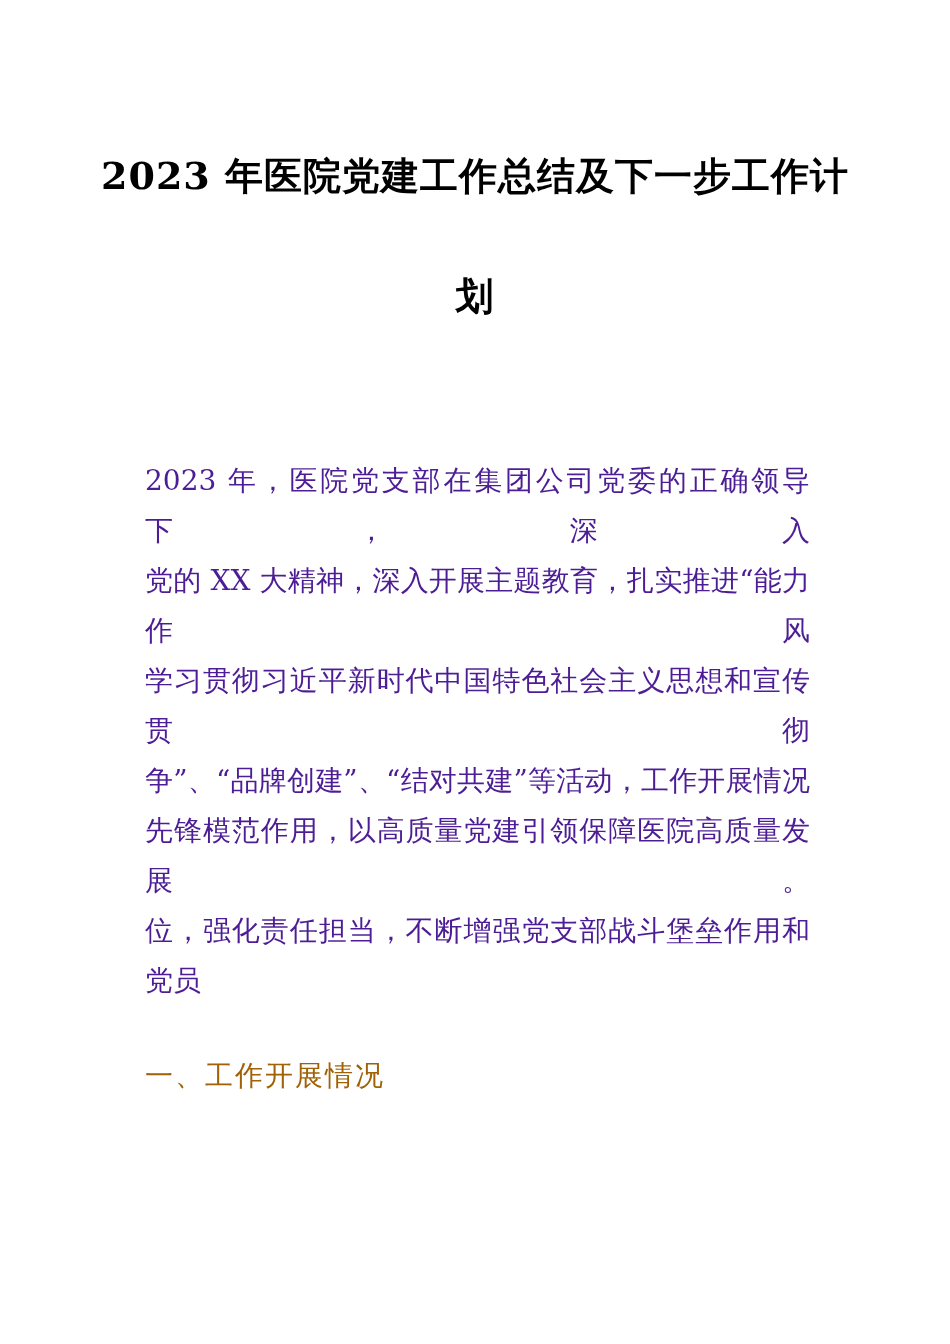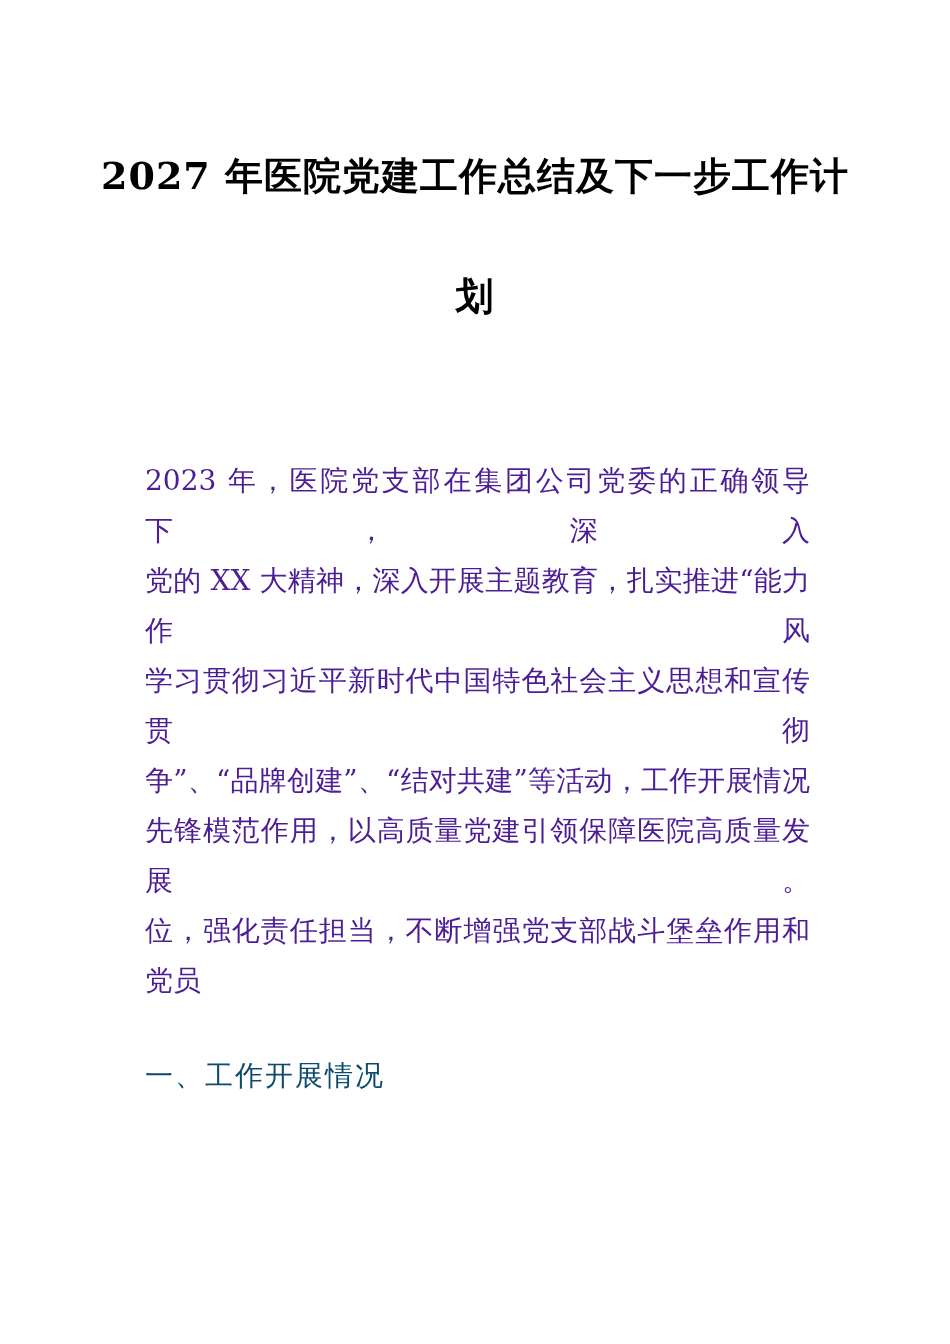--- a/index.html
+++ b/index.html
@@ -35,32 +35,32 @@
     text-align: justify;
     text-align-last: justify;
   }
   .para-line:last-child {
     text-align-last: left;
   }
   .section-heading {
     margin: 45px 140px 0 145px;
     font-size: 28px;
     line-height: 50px;
-    color: #0c4a6e;
+    color: #a16207;
     text-align: left;
     letter-spacing: 2px;
   }
 </style>
 </head>
 <body>
 
 <div class="page">
 
   <h1 class="doc-title">
-    <div class="title-line">2027 年医院党建工作总结及下一步工作计</div>
+    <div class="title-line">2023 年医院党建工作总结及下一步工作计</div>
     <div class="title-line">划</div>
   </h1>
 
   <div class="doc-paragraph">
     <div class="para-line">2023 年，医院党支部在集团公司党委的正确领导下，深入</div>
     <div class="para-line">党的 XX 大精神，深入开展主题教育，扎实推进“能力作风</div>
     <div class="para-line">学习贯彻习近平新时代中国特色社会主义思想和宣传贯彻</div>
     <div class="para-line">争”、“品牌创建”、“结对共建”等活动，工作开展情况</div>
     <div class="para-line">先锋模范作用，以高质量党建引领保障医院高质量发展。</div>
     <div class="para-line">位，强化责任担当，不断增强党支部战斗堡垒作用和党员</div>

